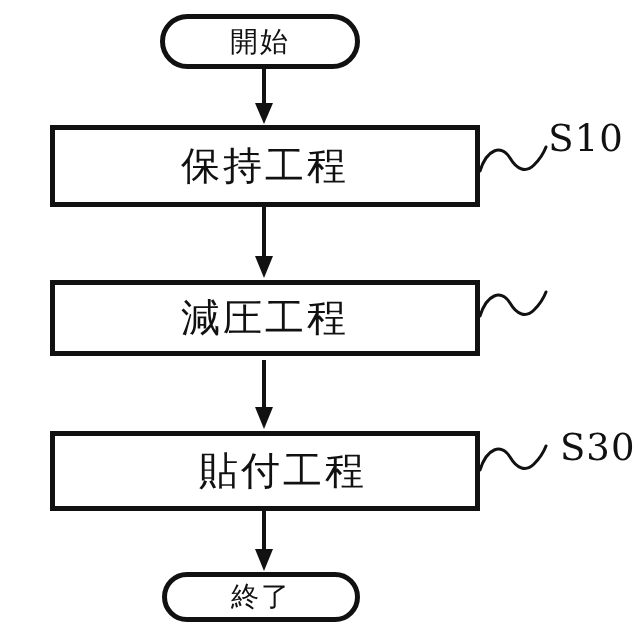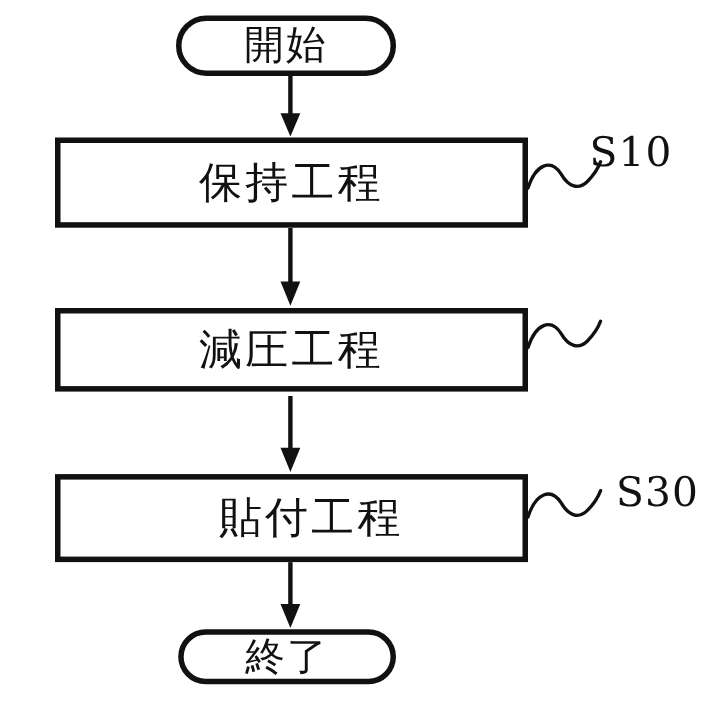--- a/index.html
+++ b/index.html
@@ -24,21 +24,21 @@
   }
   .terminal {
     position: absolute;
     box-sizing: border-box;
     border: 5px solid #111111;
     border-radius: 28px;
     background: #ffffff;
     display: flex;
     align-items: center;
     justify-content: center;
-    font-size: 36px;
+    font-size: 28px;
     font-weight: 500;
     color: #111111;
     letter-spacing: 2px;
   }
   .terminal.start { left: 160px; top: 14px;  width: 200px; height: 55px; }
   .terminal.end   { left: 162px; top: 572px; width: 198px; height: 50px; }
   .process-box {
     position: absolute;
     left: 50px;
     width: 430px;
@@ -59,21 +59,21 @@
   .step-label {
     position: absolute;
     left: 536px;
     width: 100px;
     font-family: "DejaVu Serif", serif;
     font-size: 37px;
     color: #111111;
     letter-spacing: 1px;
     line-height: 1;
   }
-  .label-1 { top: 120px; }
+  .label-1 { top: 120px; text-align: center; }
   .label-2 { top: 276px; }
   .label-3 { top: 429px; margin-left: 24px; }
 </style>
 </head>
 <body>
 
 <div class="canvas">
 
   <svg class="connectors" viewBox="0 0 640 640" xmlns="http://www.w3.org/2000/svg">
 

